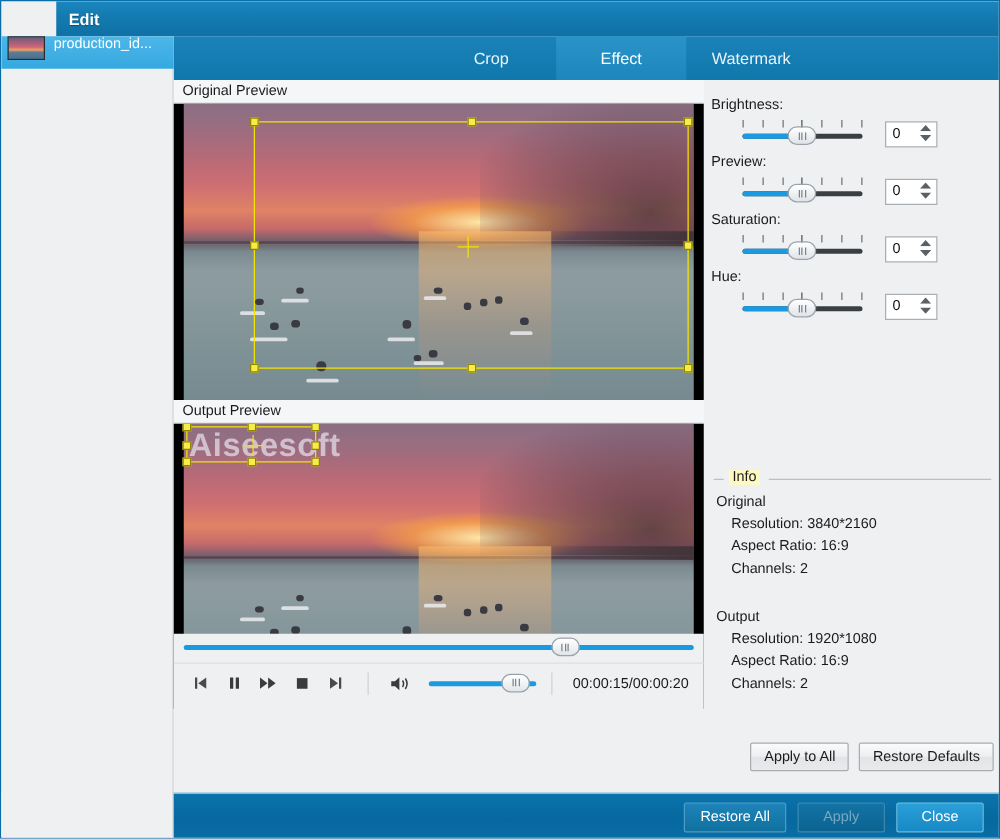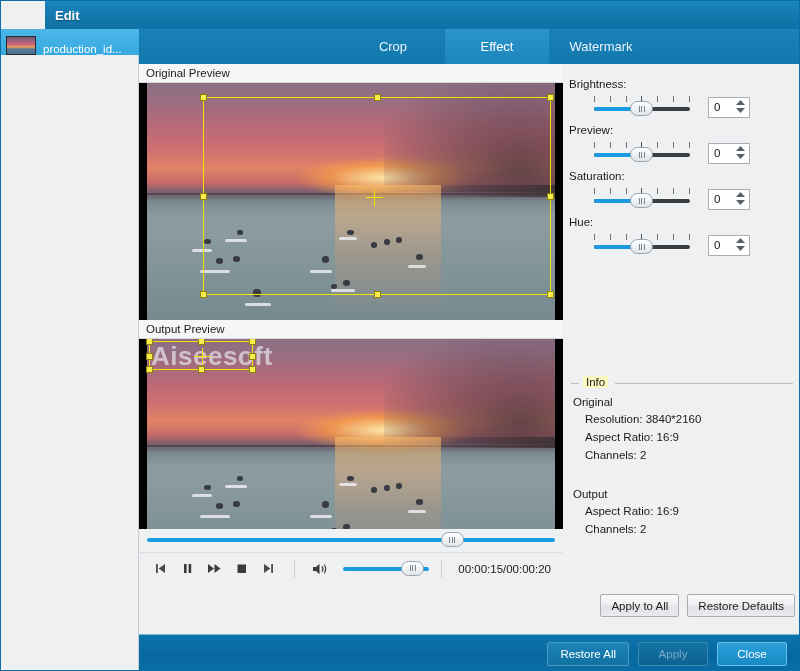--- a/index.html
+++ b/index.html
@@ -58,21 +58,21 @@
   }
 
   
   .sidebar {
     position: absolute; left: 0; top: 28px;
     width: 138px; height: 643px;
     background: #eef0f2;
     border-right: 1px solid #c9ccd0;
   }
   .file-item {
-    display: flex; align-items: flex-end;
+    display: flex; align-items: flex-start;
     height: 26px; width: 138px;
     background: linear-gradient(to bottom, #4cb6e8 0%, #36a9e0 100%);
     cursor: pointer;
     padding-left: 5px;
   }
   .thumb {
     width: 30px; height: 19px;
     background: linear-gradient(to bottom, #6e5a78 0%, #d0667a 45%, #f3a05a 58%, #5f7a96 70%, #4a6f8e 100%);
     border: 1px solid #2a2a2a;
     flex: 0 0 auto;
@@ -191,21 +191,21 @@
     position: absolute;
     font-size: 26px; font-weight: bold;
     color: rgba(230,225,235,.72);
     letter-spacing: .5px;
     white-space: nowrap;
     font-family: "Liberation Sans", sans-serif;
   }
 
   
   .transport {
-    position: absolute; left: 0; top: 465px;
+    position: absolute; left: 0; top: 443px;
     width: 424px; height: 136px;
     background: #eef0f2;
   }
   .seek-row { padding: 9px 8px 0 8px; }
   .seek-track {
     position: relative; height: 4px; border-radius: 2px;
     background: #1a9ae0;
     cursor: pointer;
   }
   .seek-handle {
@@ -732,20 +732,21 @@
           <div class="line-l"></div>
             <div class="line-r"></div>
           <span>Info</span>
         </div>
         <div class="info-head">Original</div>
         <div class="info-line">Resolution: 3840*2160</div>
         <div class="info-line">Aspect Ratio: 16:9</div>
         <div class="info-line">Channels: 2</div>
         <div class="info-gap"></div>
         <div class="info-head">Output</div>
+        <div class="info-line">Resolution: 1920*1080</div>
         <div class="info-line">Aspect Ratio: 16:9</div>
         <div class="info-line">Channels: 2</div>
       </div>
 
       <div class="right-btn-row">
         <div class="gbtn">Apply to All</div>
         <div class="gbtn">Restore Defaults</div>
       </div>
     </div>
   </div>

